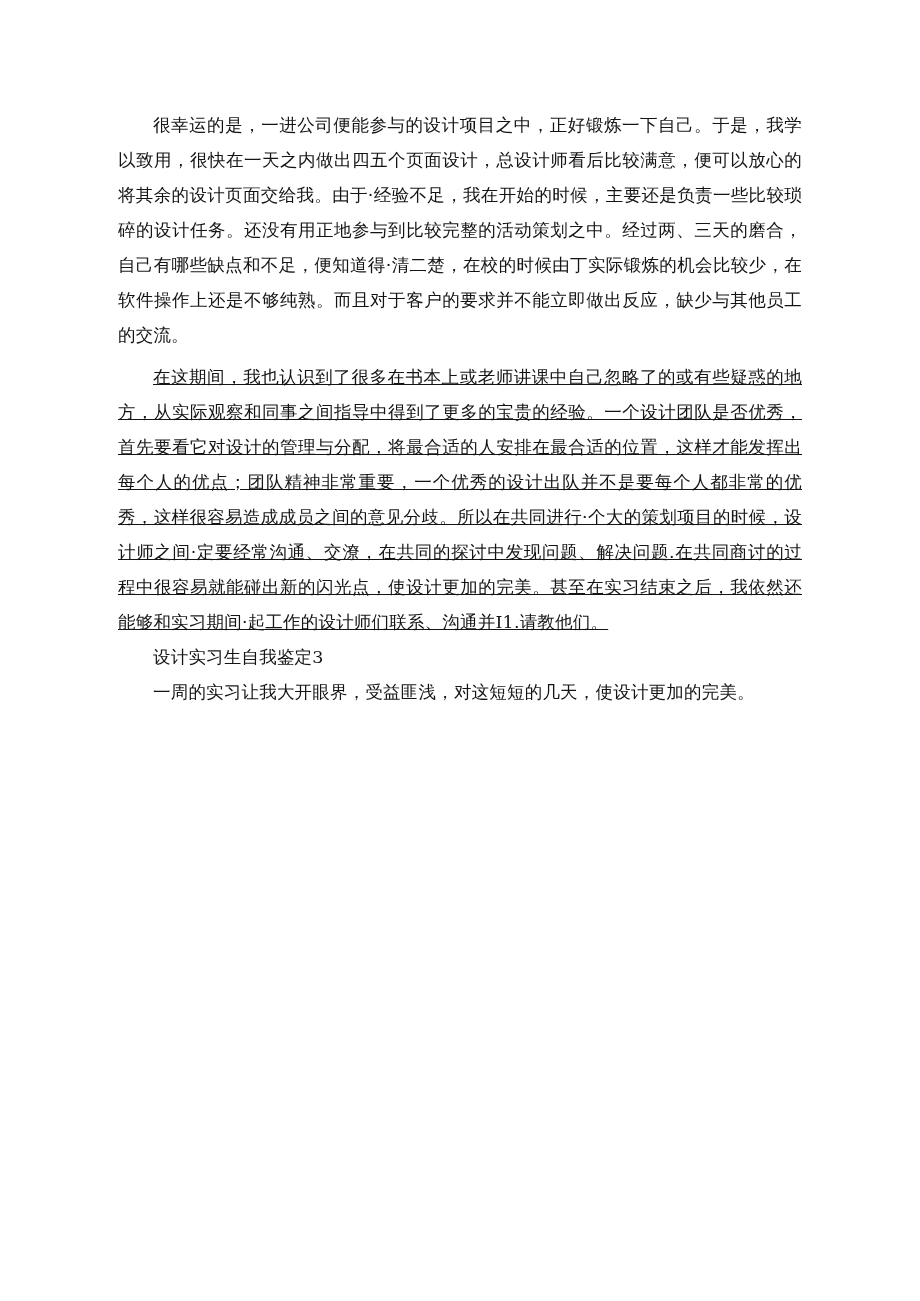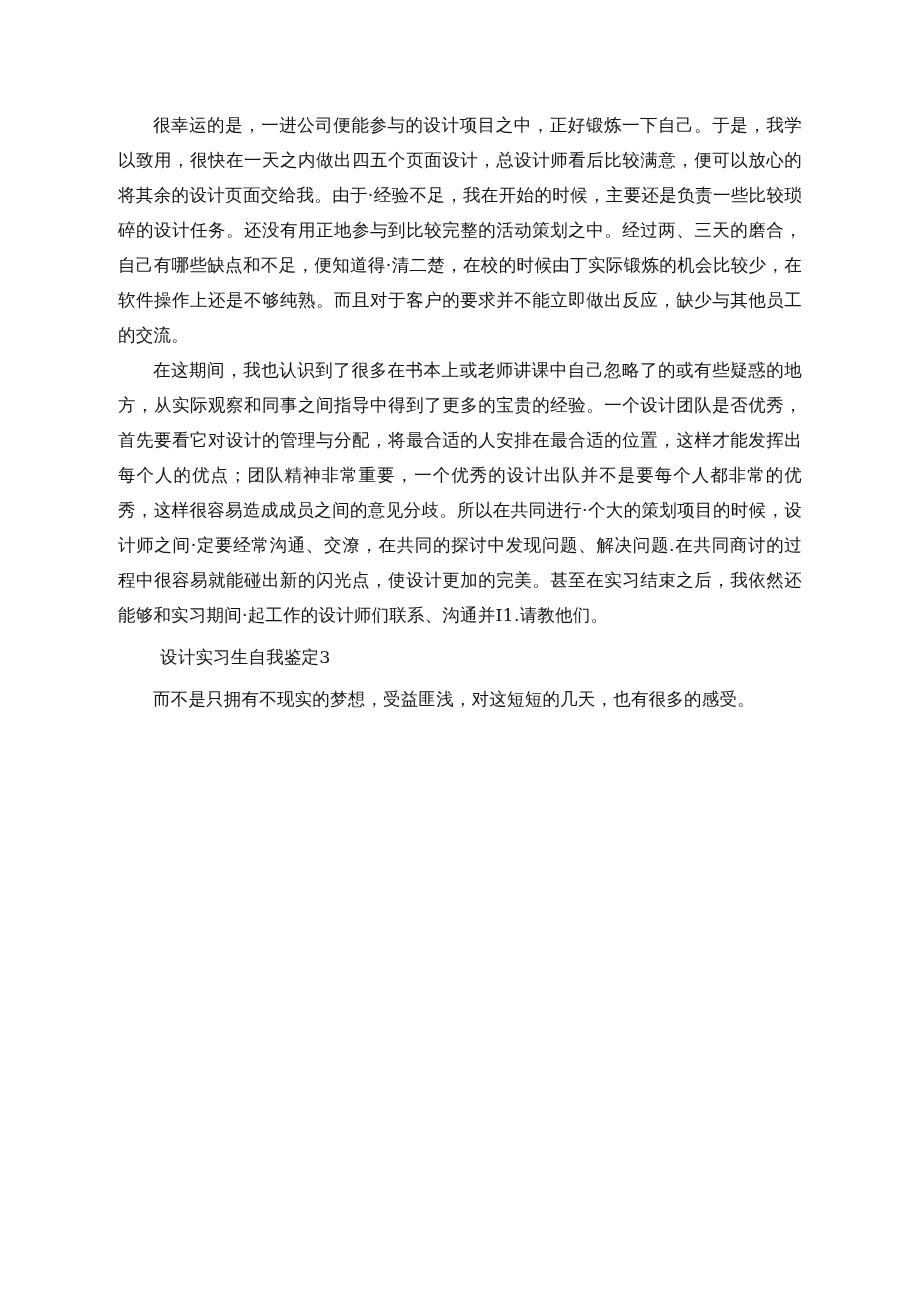--- a/index.html
+++ b/index.html
@@ -28,36 +28,37 @@
     text-justify: inter-ideograph;
     color: #141414;
     letter-spacing: 0.2px;
   }
   .para {
     margin: 0 0 0 0;
     text-indent: 2em;
     word-break: break-all;
   }
   .para + .para {
-    margin-top: 0px;
+    margin-top: 7px;
+    text-decoration: underline;
   }
   .heading-para {
-    margin: 7px;
+    margin: 0;
     text-indent: 2em;
     word-break: break-all;
   }
   .tail-para {
     margin: 0;
     text-indent: 2em;
     word-break: break-all;
   }
 </style>
 </head>
 <body>
 
 <div class="page">
   <div class="doc-body">
     <p class="para">很幸运的是，一进公司便能参与的设计项目之中，正好锻炼一下自己。于是，我学以致用，很快在一天之内做出四五个页面设计，总设计师看后比较满意，便可以放心的将其余的设计页面交给我。由于·经验不足，我在开始的时候，主要还是负责一些比较琐碎的设计任务。还没有用正地参与到比较完整的活动策划之中。经过两、三天的磨合，自己有哪些缺点和不足，便知道得·清二楚，在校的时候由丁实际锻炼的机会比较少，在软件操作上还是不够纯熟。而且对于客户的要求并不能立即做出反应，缺少与其他员工的交流。</p>
     <p class="para">在这期间，我也认识到了很多在书本上或老师讲课中自己忽略了的或有些疑惑的地方，从实际观察和同事之间指导中得到了更多的宝贵的经验。一个设计团队是否优秀，首先要看它对设计的管理与分配，将最合适的人安排在最合适的位置，这样才能发挥出每个人的优点；团队精神非常重要，一个优秀的设计出队并不是要每个人都非常的优秀，这样很容易造成成员之间的意见分歧。所以在共同进行·个大的策划项目的时候，设计师之间·定要经常沟通、交潦，在共同的探讨中发现问题、解决问题.在共同商讨的过程中很容易就能碰出新的闪光点，使设计更加的完美。甚至在实习结束之后，我依然还能够和实习期间·起工作的设计师们联系、沟通并Ⅰ1.请教他们。</p>
     <p class="heading-para">设计实习生自我鉴定3</p>
-    <p class="tail-para">而不是只拥有不现实的梦想，受益匪浅，对这短短的几天，也有很多的感受。</p>
+    <p class="tail-para">一周的实习让我大开眼界，受益匪浅，对这短短的几天，使设计更加的完美。</p>
   </div>
 </div>
 
 </body></html>

